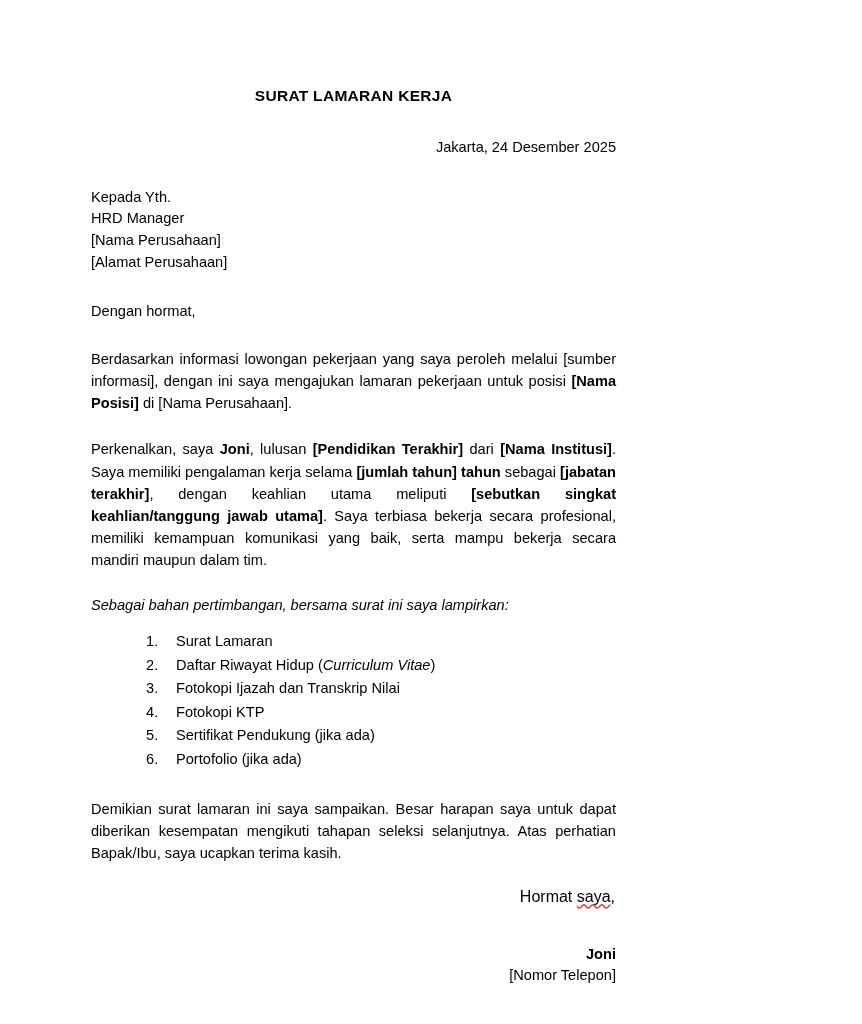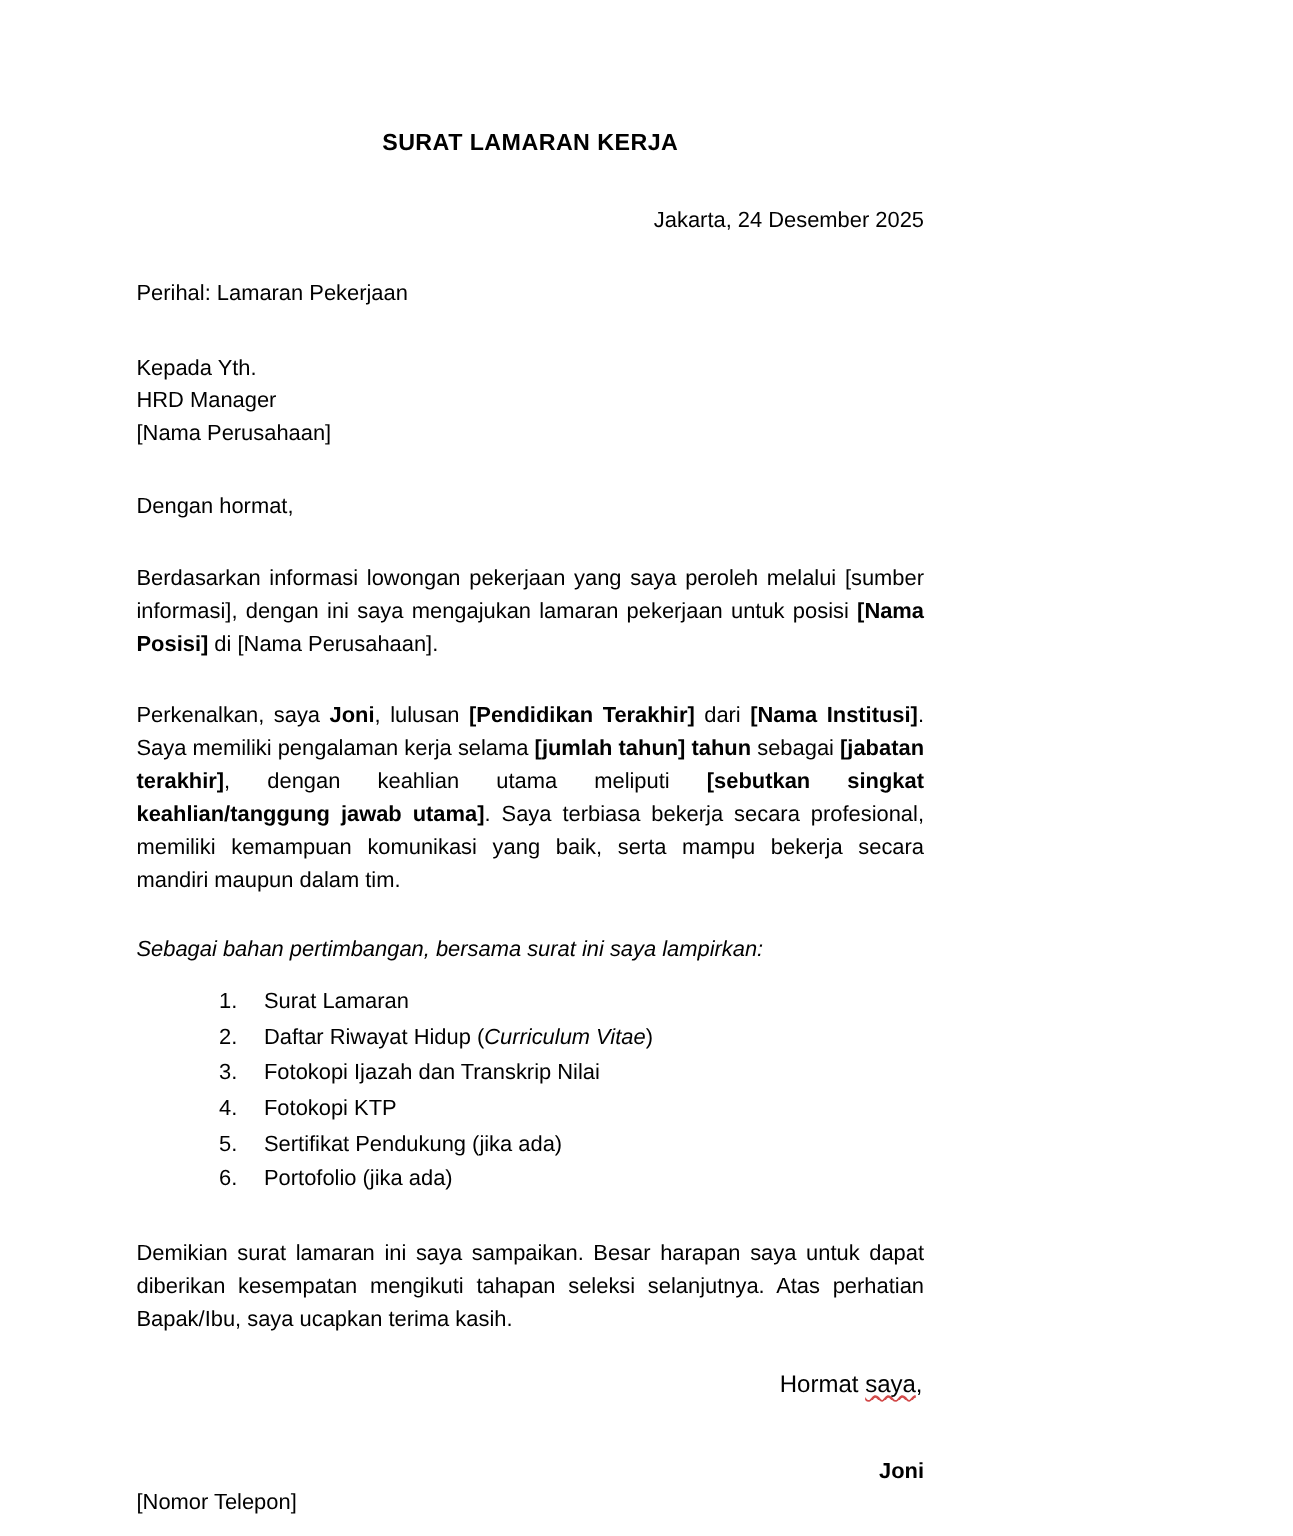--- a/index.html
+++ b/index.html
@@ -100,21 +100,21 @@
     padding-right: 1px;
   }
   .signer-name {
     text-align: right;
     font-size: 14.6px;
     font-weight: bold;
     line-height: 1.45;
     margin: 0;
   }
   .signer-contact {
-    text-align: left;
+    text-align: right;
     font-size: 14.6px;
     line-height: 1.45;
     margin: 0;
   }
   b, .bold { font-weight: bold; }
   i, .ital { font-style: italic; }
   .misspelled {
     text-decoration: underline wavy #d24b4b;
     text-decoration-skip-ink: none;
     text-underline-offset: 1px;
@@ -122,26 +122,26 @@
 </style>
 </head>
 <body>
 
 <div class="page">
 
   <h1 class="doc-title">SURAT LAMARAN KERJA</h1>
 
   <div class="date-line">Jakarta, 24 Desember 2025</div>
 
-  <div class="subject-line">Perihal: Lamaran Pekerjaan</div>
 
   <div class="address-block">
     <span class="addr-row">Kepada Yth.</span>
     <span class="addr-row">HRD Manager</span>
     <span class="addr-row">[Nama Perusahaan]</span>
+    <span class="addr-row">[Alamat Perusahaan]</span>
   </div>
 
   <div class="salutation">Dengan hormat,</div>
 
   <p class="body-par"><span>Berdasarkan informasi lowongan pekerjaan yang saya peroleh melalui [sumber informasi], dengan ini saya mengajukan lamaran pekerjaan untuk posisi </span><b>[Nama Posisi]</b><span> di [Nama Perusahaan].</span></p>
 
   <p class="body-par"><span>Perkenalkan, saya </span><b>Joni</b><span>, lulusan </span><b>[Pendidikan Terakhir]</b><span> dari </span><b>[Nama Institusi]</b><span>. Saya memiliki pengalaman kerja selama </span><b>[jumlah tahun] tahun</b><span> sebagai </span><b>[jabatan terakhir]</b><span>, dengan keahlian utama meliputi </span><b>[sebutkan singkat keahlian/tanggung jawab utama]</b><span>. Saya terbiasa bekerja secara profesional, memiliki kemampuan komunikasi yang baik, serta mampu bekerja secara mandiri maupun dalam tim.</span></p>
 
   <div class="intro-line">Sebagai bahan pertimbangan, bersama surat ini saya lampirkan:</div>
 

